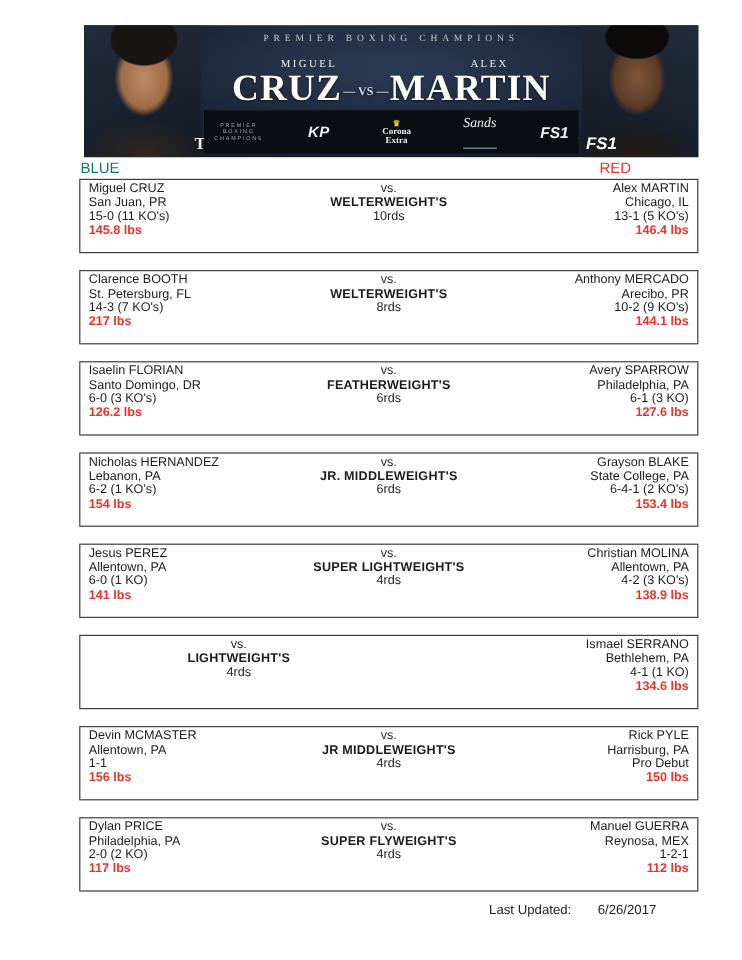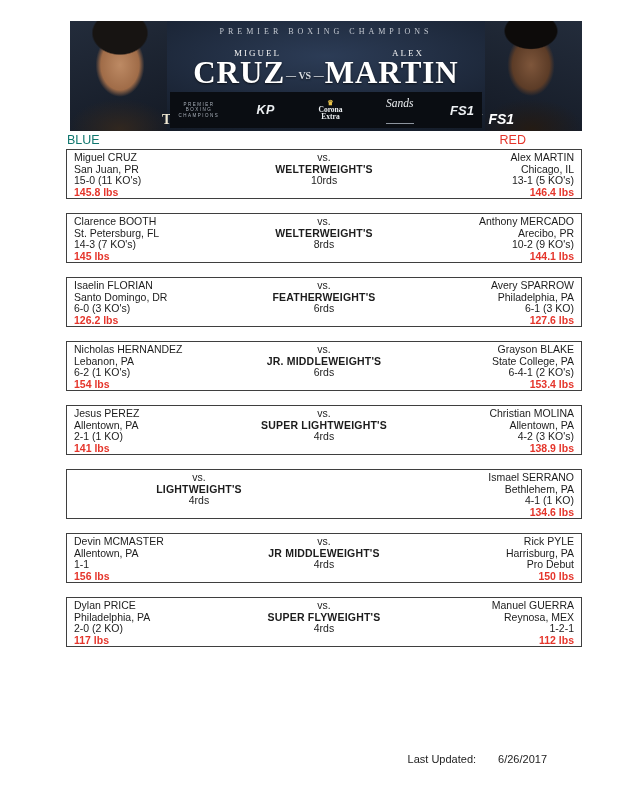--- a/index.html
+++ b/index.html
@@ -43,21 +43,21 @@
   .sp-sands{font-family:"Liberation Serif",serif;font-style:italic;font-size:11.5px;border-bottom:1px solid #8d949e;padding-bottom:14px;}
   .sp-fs1{font-weight:bold;font-style:italic;font-size:13px;}
 
   
   .corner-headers{position:absolute;left:66px;top:133px;width:516px;height:15px;font-size:12.5px;}
   .blue-label{position:absolute;left:1px;top:0;color:#0f766e;}
   .red-label{position:absolute;right:56px;top:0;color:#e5352b;}
 
   
   .bouts{position:absolute;left:66px;top:149px;width:516px;}
-  .bout{box-sizing:border-box;height:50px;margin-bottom:14px;border:1.5px solid #3f3f3f;
+  .bout{box-sizing:border-box;height:62px;margin-bottom:14px;border:1.5px solid #3f3f3f;
     display:flex;padding:2px 7px;font-size:10.5px;line-height:11.5px;color:#1c1c1c;background:#fff;}
   .col{flex:1;}
   .col.l{text-align:left;}
   .col.c{text-align:center;}
   .col.r{text-align:right;}
   .division{font-weight:bold;letter-spacing:.2px;}
   .wt{color:#e5352b;font-weight:bold;}
 
   
   .footer{position:absolute;top:753px;right:71px;font-size:11px;color:#222;display:flex;gap:22px;}
@@ -125,21 +125,21 @@
       <div>13-1 (5 KO's)</div>
       <div class="wt">146.4 lbs</div>
     </div>
   </div>
 
   <div class="bout">
     <div class="col l">
       <div>Clarence BOOTH</div>
       <div>St. Petersburg, FL</div>
       <div>14-3 (7 KO's)</div>
-      <div class="wt">145 lbs</div>
+      <div class="wt">217 lbs</div>
     </div>
     <div class="col c">
       <div>vs.</div>
       <div class="division">WELTERWEIGHT'S</div>
       <div>8rds</div>
     </div>
     <div class="col r">
       <div>Anthony MERCADO</div>
       <div>Arecibo, PR</div>
       <div>10-2 (9 KO's)</div>
@@ -184,21 +184,21 @@
       <div>State College, PA</div>
       <div>6-4-1 (2 KO's)</div>
       <div class="wt">153.4 lbs</div>
     </div>
   </div>
 
   <div class="bout">
     <div class="col l">
       <div>Jesus PEREZ</div>
       <div>Allentown, PA</div>
-      <div>2-1 (1 KO)</div>
+      <div>6-0 (1 KO)</div>
       <div class="wt">141 lbs</div>
     </div>
     <div class="col c">
       <div>vs.</div>
       <div class="division">SUPER LIGHTWEIGHT'S</div>
       <div>4rds</div>
     </div>
     <div class="col r">
       <div>Christian MOLINA</div>
       <div>Allentown, PA</div>

